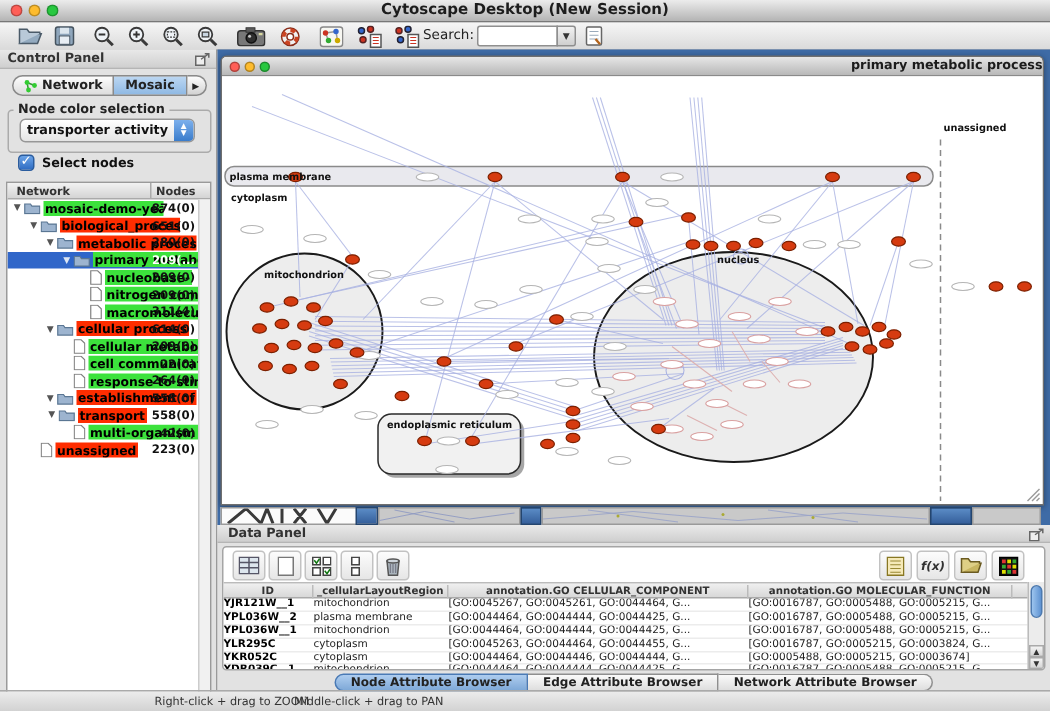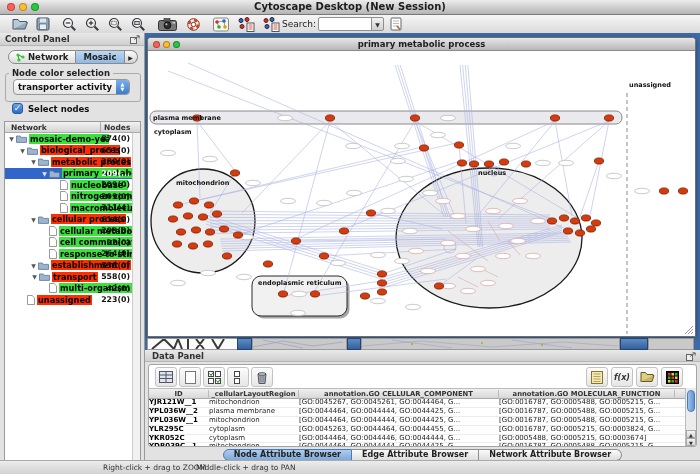--- a/index.html
+++ b/index.html
@@ -69,21 +69,21 @@
   .ticon{flex:none;margin-right:2px;display:inline-flex}
   .tlabel{font-weight:bold;font-size:8.2px;padding:0 1px;color:#000;flex:none;max-width:78px;overflow:hidden}
   .glab{background:#3ce23c}.rlab{background:#ff2d00}
   .tcount{position:absolute;left:96px;right:3px;text-align:right;font-size:7.8px;font-weight:bold;color:#111}
   
   #desktop{position:absolute;left:145px;top:33px;width:555px;height:317px;background:#3e6ba6;overflow:hidden}
   #frame{position:absolute;left:2px;top:4px;width:549px;height:300px;background:#fff;
     border:1px solid #6f6f6f;border-radius:4px 4px 0 0;box-sizing:border-box;box-shadow:0 1px 4px rgba(0,0,0,.4)}
   #ftitle{position:absolute;left:0;top:0;width:100%;height:13px;border-radius:3px 3px 0 0;
     background:linear-gradient(#e6e6e6,#b8b8b8);border-bottom:1px solid #8a8a8a;box-sizing:border-box;
-    text-align:center;font-weight:bold;font-size:8.5px;line-height:12px;color:#1c1c1c}
+    text-align:right;font-weight:bold;font-size:8.5px;line-height:12px;color:#1c1c1c}
   .flights{position:absolute;left:5px;top:3px;display:flex;gap:3px}
   .flight{width:7px;height:7px;border-radius:50%;border:1px solid rgba(0,0,0,.3);box-sizing:border-box}
   #canvas{position:absolute;left:0;top:13px;width:547px;height:285px;background:#fff;overflow:hidden}
   
   .strip{position:absolute;top:305px;height:12px}
   .scribble{left:2px;width:110px;background:#fbfbfb;border:1px solid #9a9a9a;box-sizing:border-box}
   .bluesq{background:linear-gradient(#5b8cc6,#355f9b);border:1px solid #24456e;box-sizing:border-box}
   .graysq{background:#c9c9c9;border:1px solid #9a9a9a;box-sizing:border-box}
   
   #dpanel{position:absolute;left:145px;top:350px;width:555px;height:110px;background:#e2e2e2}

